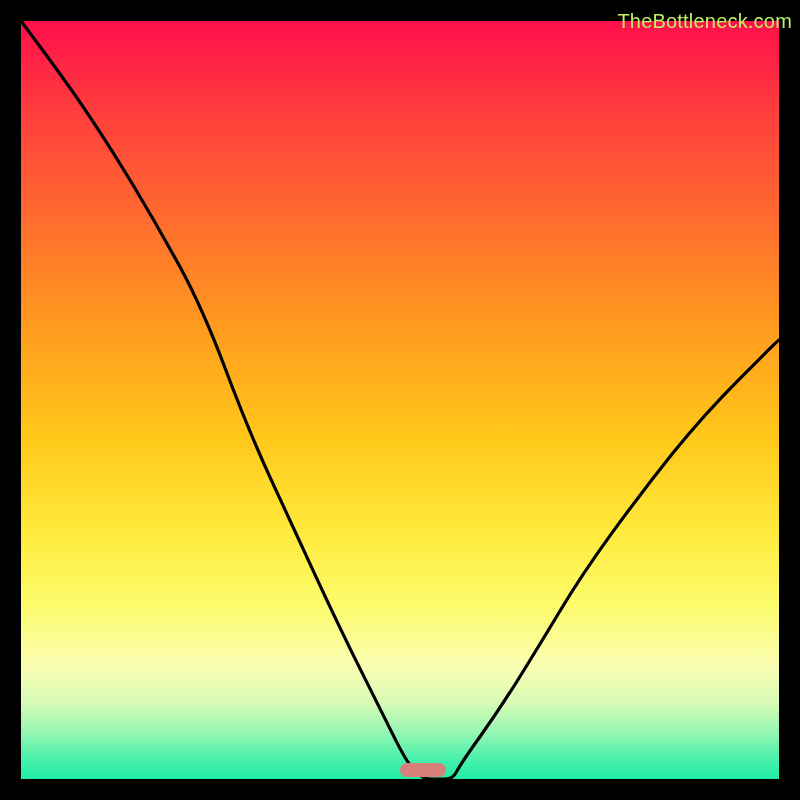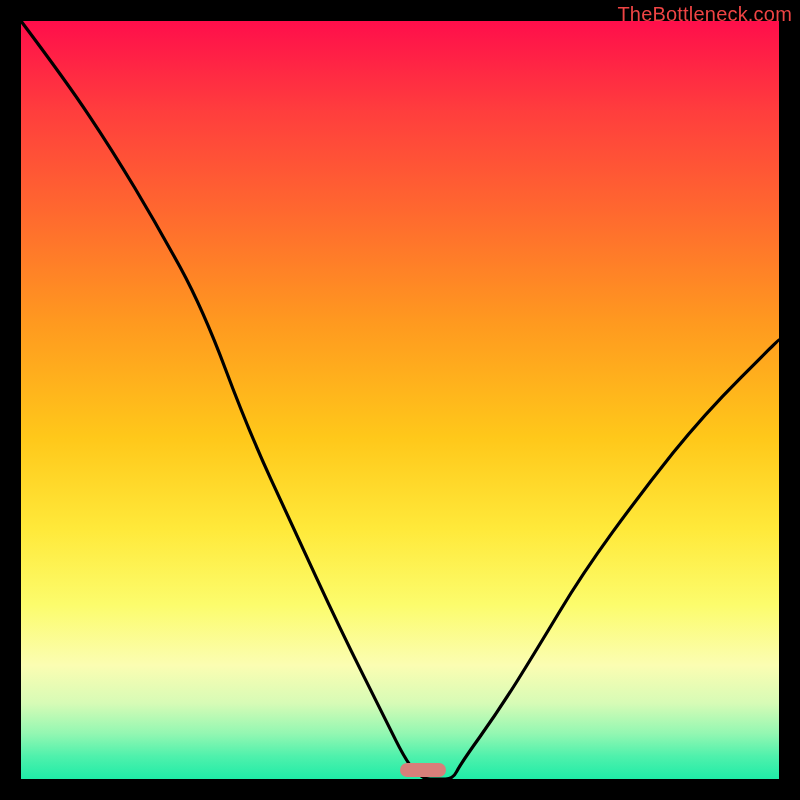--- a/index.html
+++ b/index.html
@@ -49,23 +49,23 @@
     position: absolute;
     width: 46px;
     height: 14px;
     border-radius: 7px;
     background: #d87f7a;
     bottom: 2px;
     transform: translateX(-50%);
   }
   .watermark {
     position: absolute;
-    top: 3px;
+    top: 10px;
     right: 8px;
-    color: #ef4444;
+    color: #bef264;
     font-size: 20px;
     letter-spacing: 0.2px;
   }
 </style>
 </head>
 <body>
 
 <div class="frame">
   <div class="plot-area">
     <svg class="curve" viewBox="0 0 758 758" preserveAspectRatio="none">

